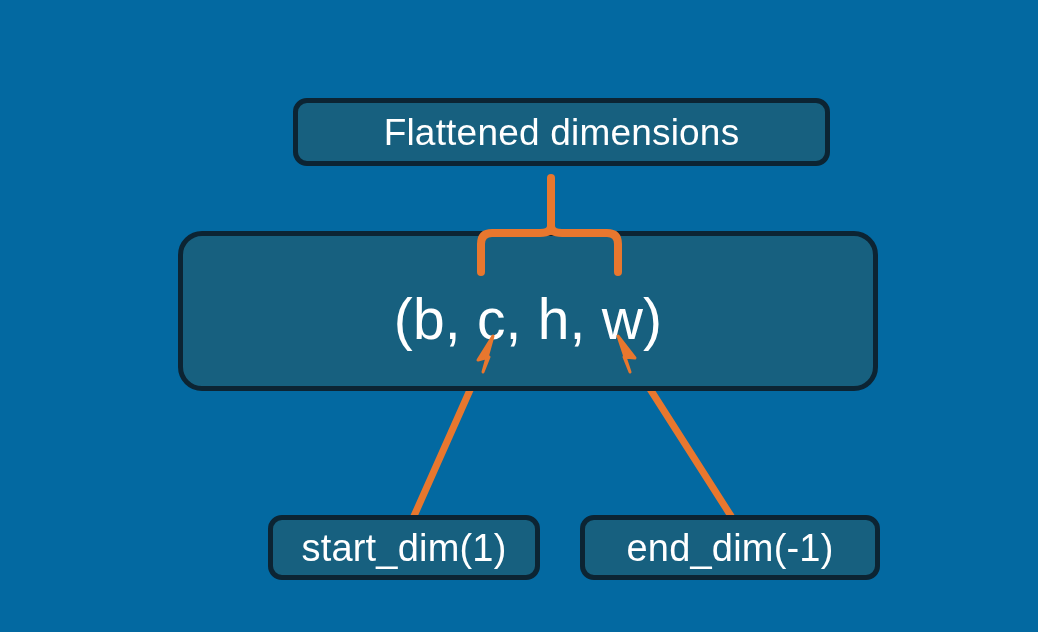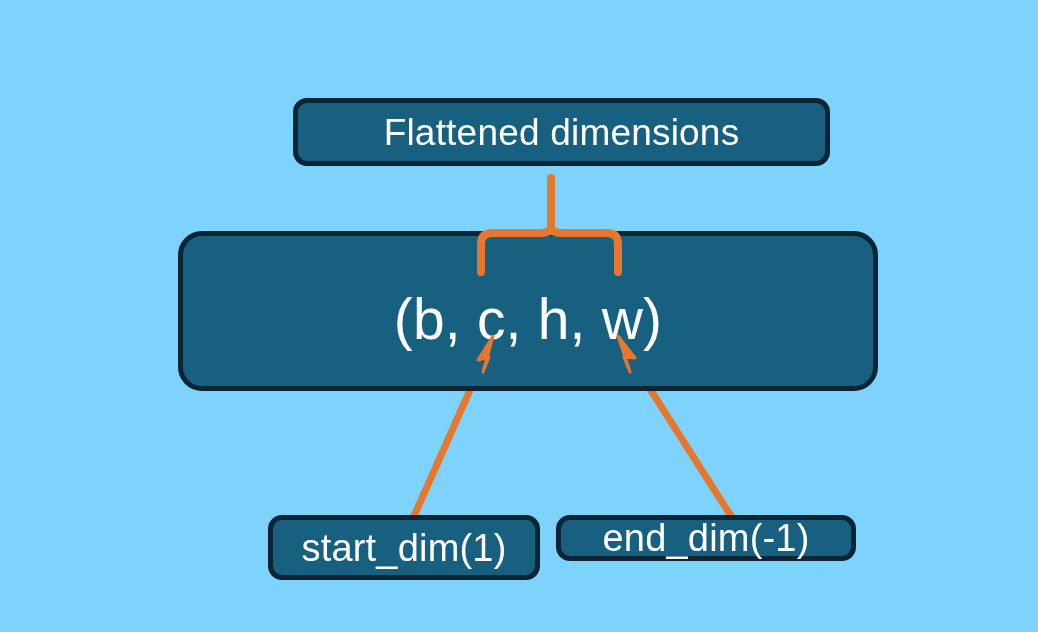--- a/index.html
+++ b/index.html
@@ -7,21 +7,21 @@
     padding: 0;
     background: #ffffff;
   }
   body {
     font-family: "Liberation Sans", sans-serif;
   }
   #canvas {
     position: relative;
     width: 1038px;
     height: 632px;
-    background: #7dd3fc;
+    background: #0369a1;
     overflow: hidden;
     text-decoration: underline;
   }
   .node {
     position: absolute;
     box-sizing: border-box;
     background: #17607F;
     border: 5px solid #0C2433;
     border-radius: 16px;
     display: flex;
@@ -66,24 +66,24 @@
   #box-start-dim {
     left: 268px;
     top: 515px;
     width: 272px;
     height: 65px;
     border-radius: 14px;
   }
   #box-start-dim .node-label { font-size: 38px; }
 
   #box-end-dim {
-    left: 556px;
+    left: 580px;
     top: 515px;
     width: 300px;
-    height: 46px;
+    height: 65px;
     border-radius: 14px;
   }
   #box-end-dim .node-label { font-size: 38px; }
 
   
   #connectors {
     position: absolute;
     left: 0;
     top: 0;
     width: 1038px;

